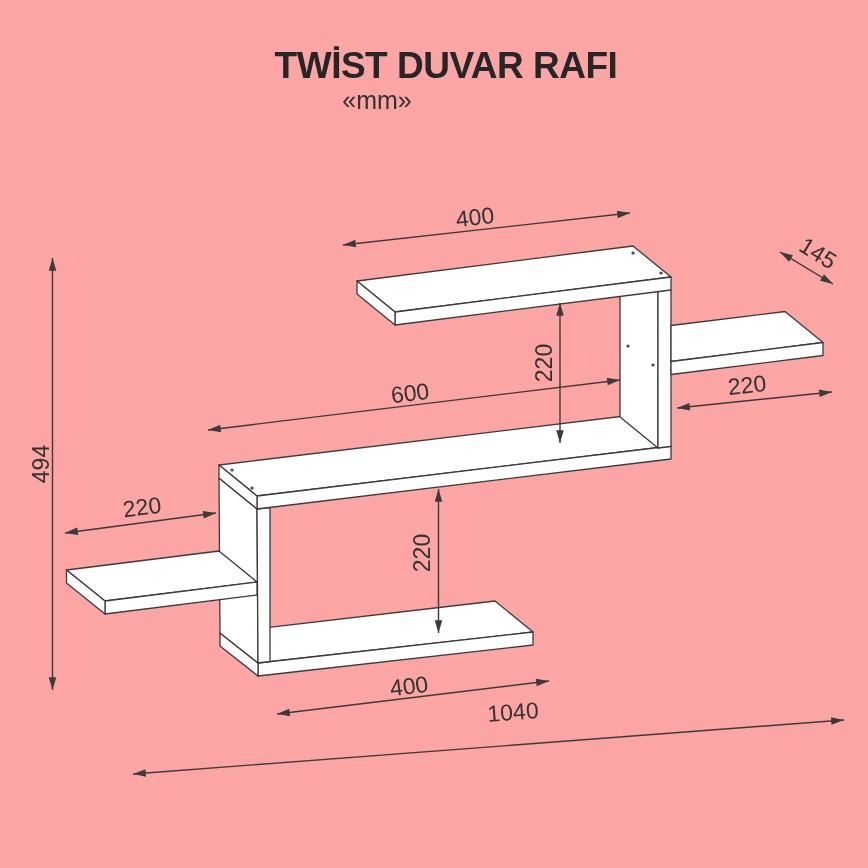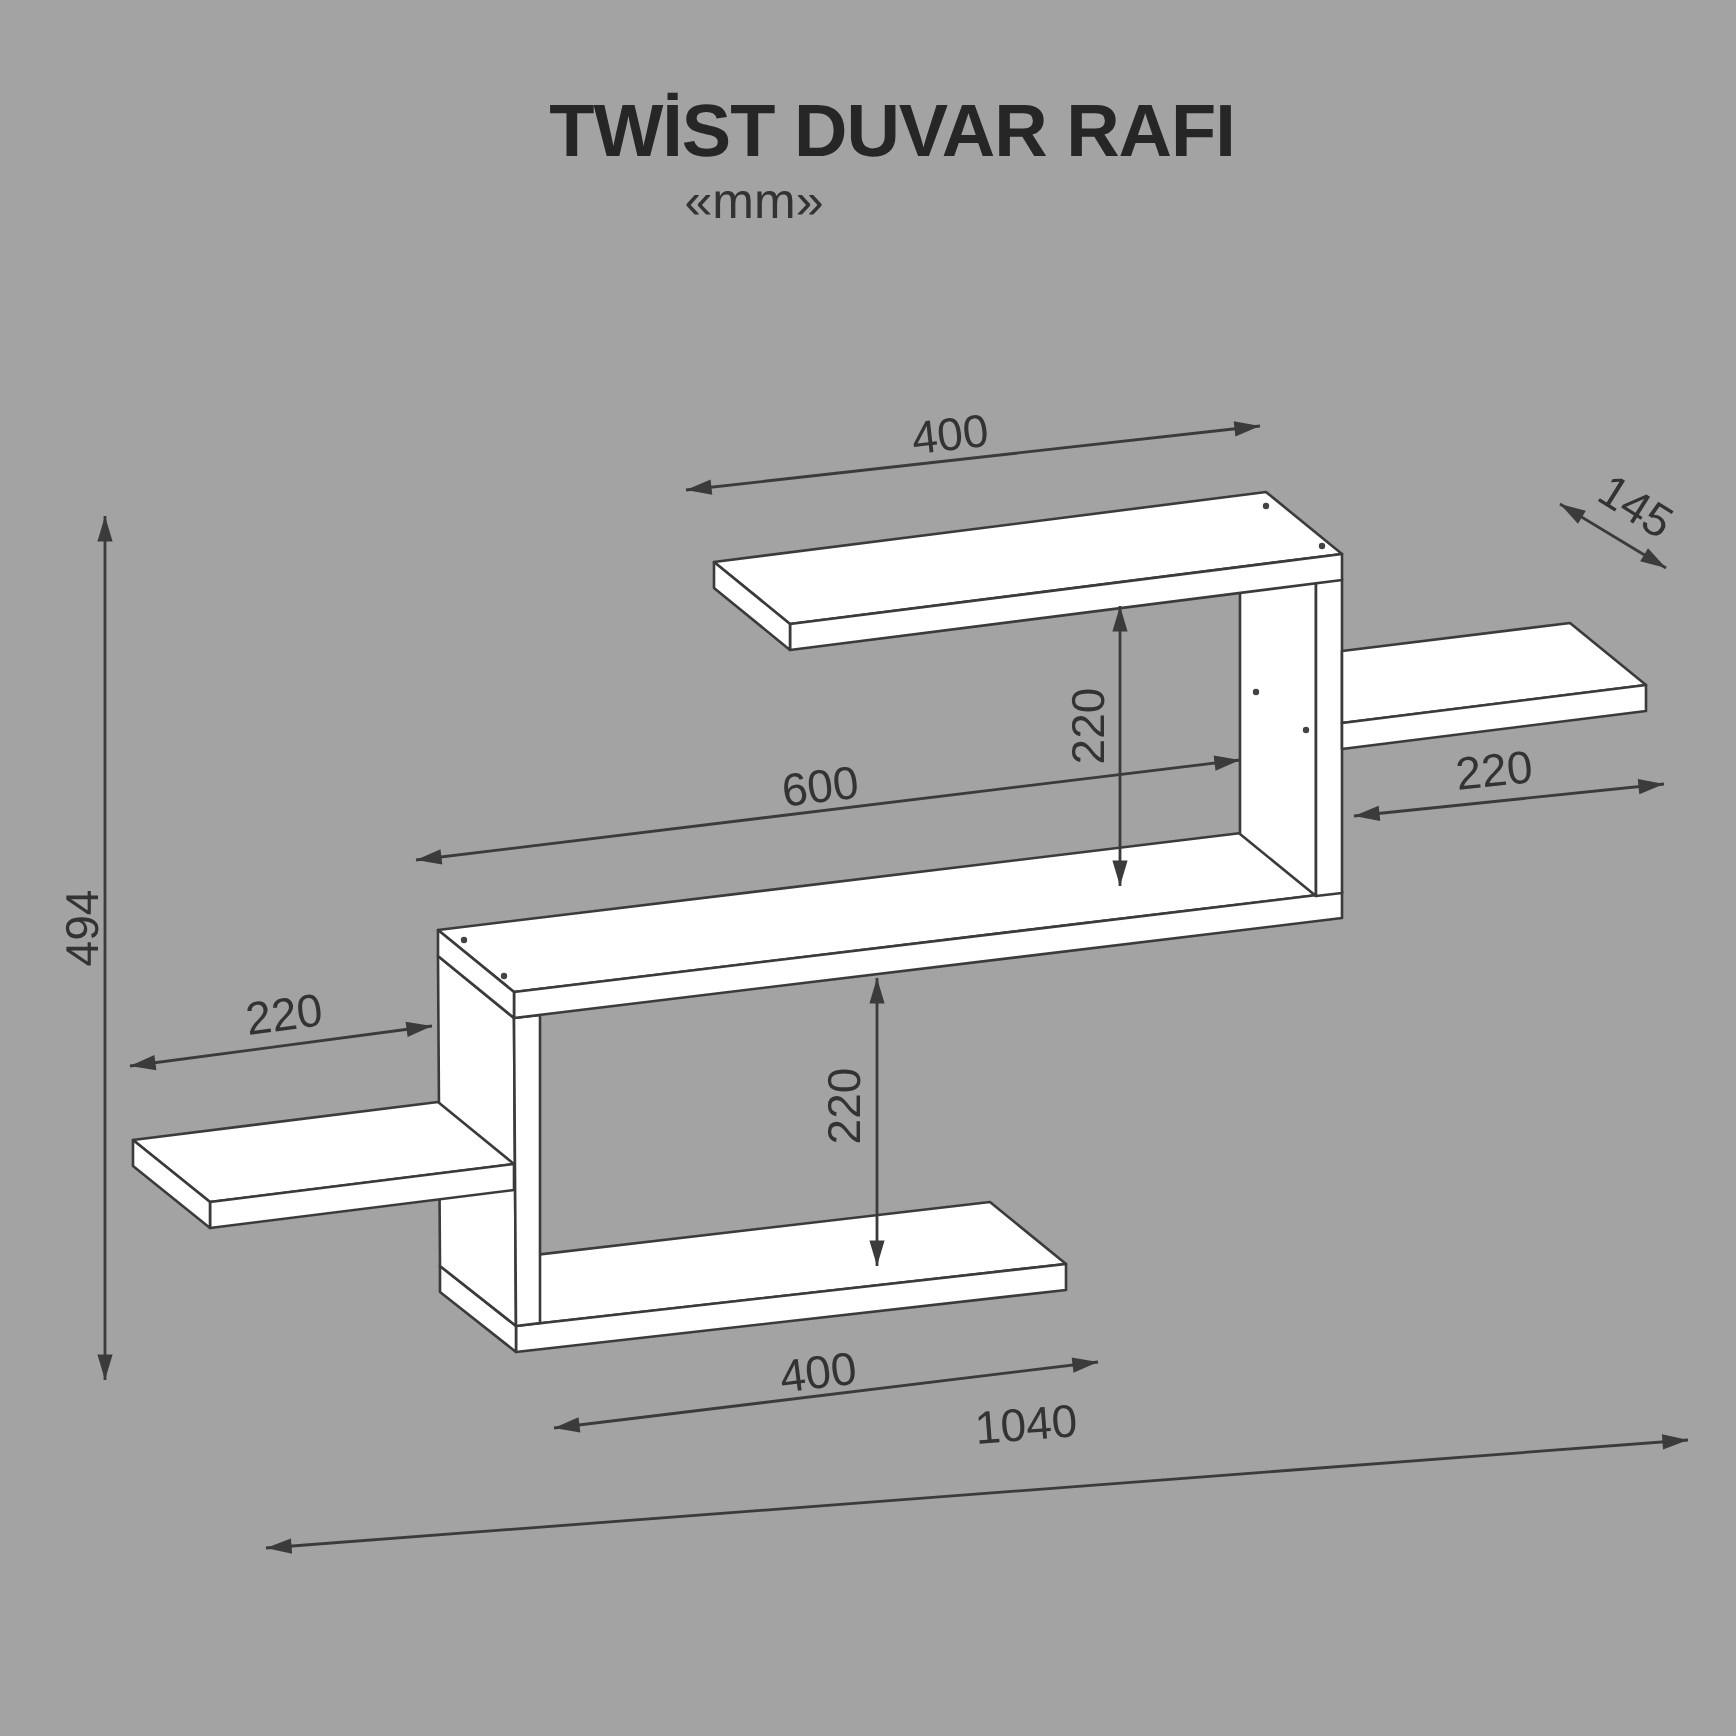--- a/index.html
+++ b/index.html
@@ -8,21 +8,21 @@
     background: #ffffff;
     width: 868px;
     height: 868px;
     overflow: hidden;
     font-family: "Liberation Sans", sans-serif;
   }
   .page {
     position: relative;
     width: 868px;
     height: 868px;
-    background: #a3a3a3;
+    background: #fca5a5;
   }
   svg { display: block; }
   .board {
     fill: #ffffff;
     stroke: #3b3b3b;
     stroke-width: 1.3;
     stroke-linejoin: round;
   }
   .dimline {
     fill: none;

